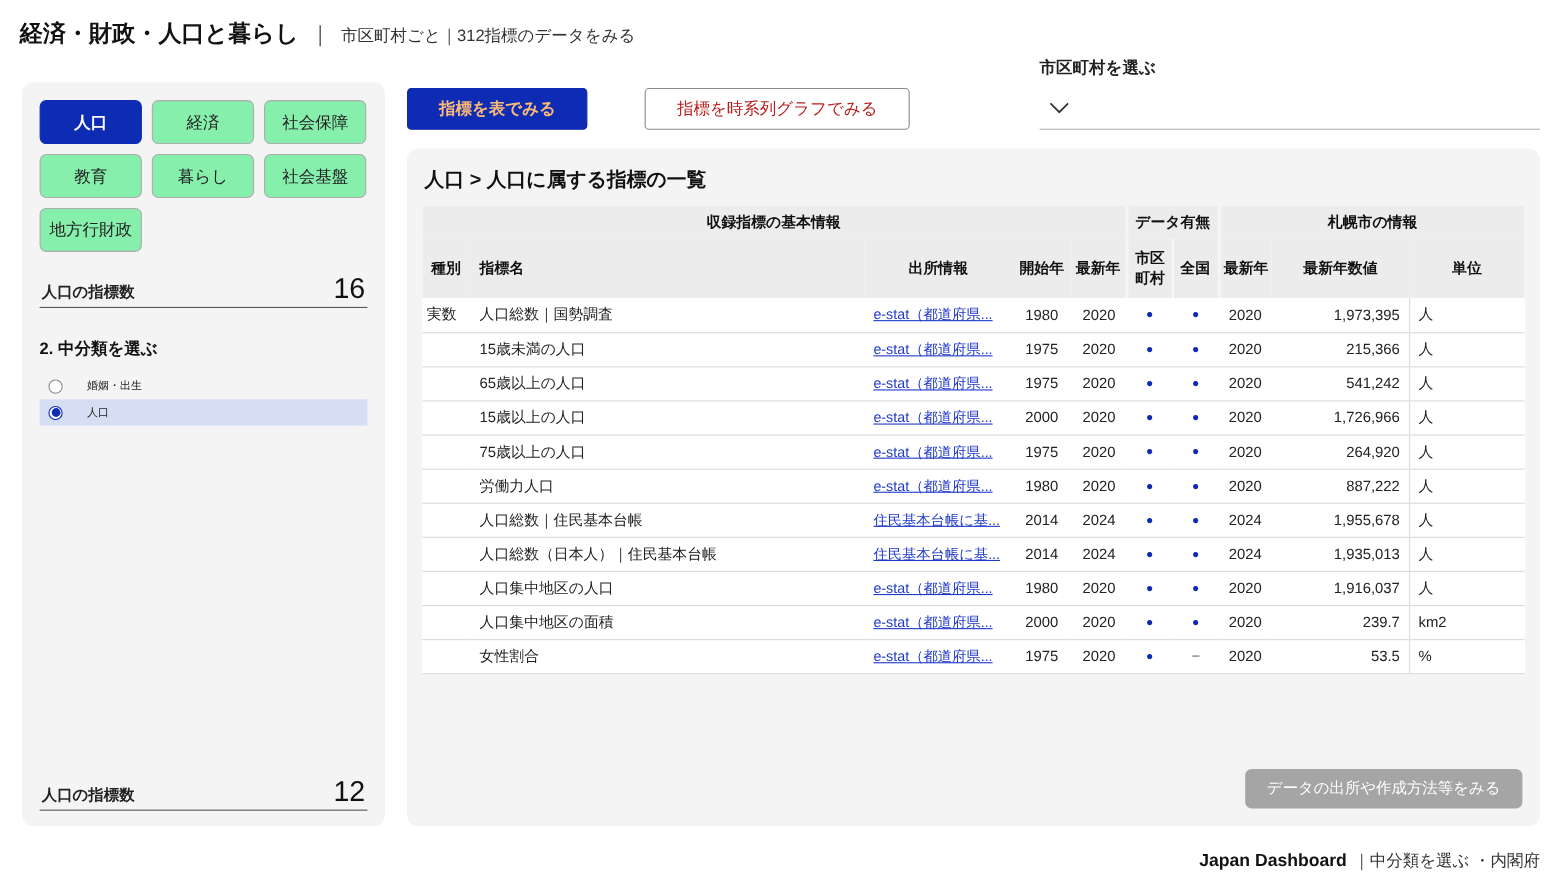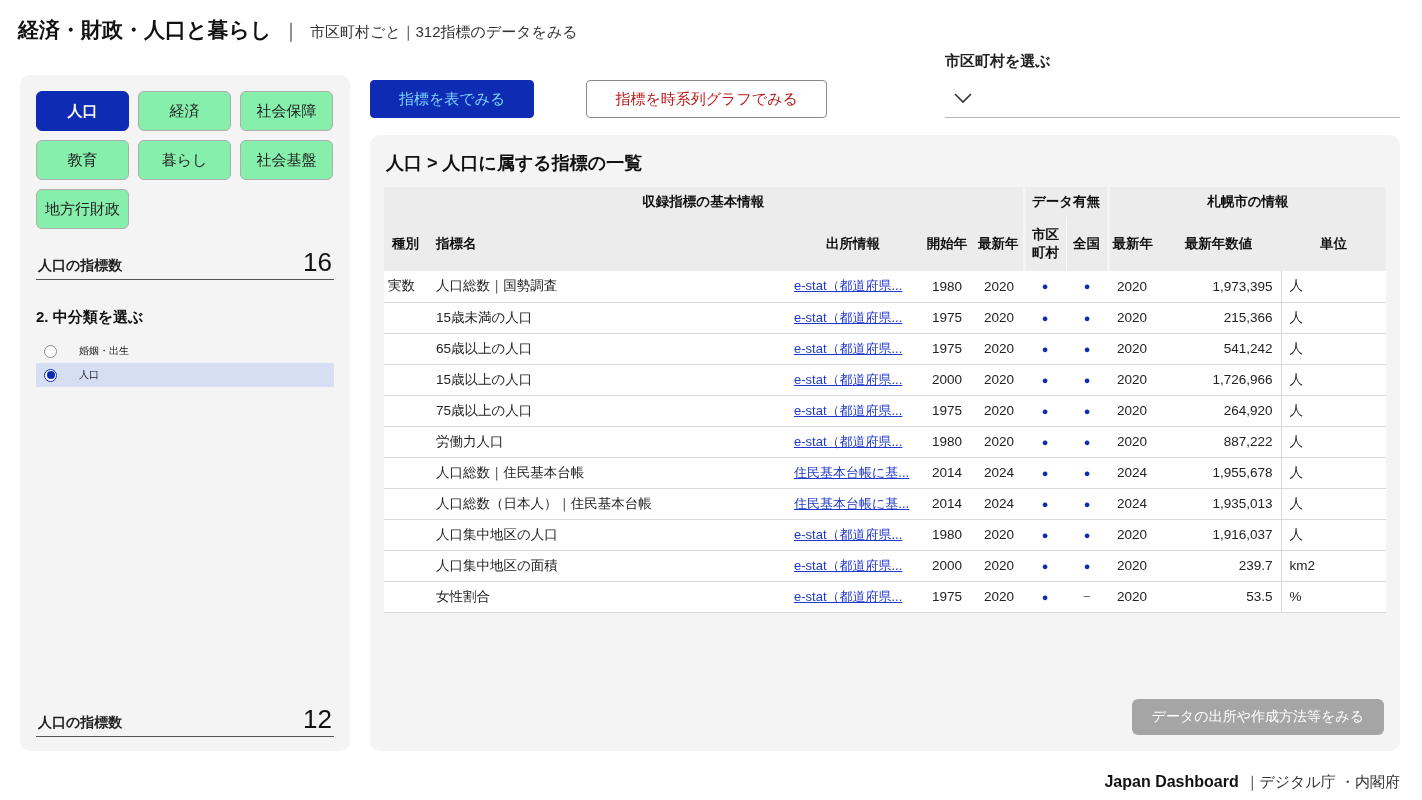--- a/index.html
+++ b/index.html
@@ -53,21 +53,21 @@
   .radio-circle{position:relative;width:13px;height:13px;border:1.5px solid #8a8a8a;border-radius:50%;background:#fff;flex:0 0 13px;}
   .radio-circle.sel{border-color:var(--blue);}
   .radio-circle.sel::after{content:"";position:absolute;inset:1.5px;background:var(--blue);border-radius:50%;}
   .count-bottom{position:absolute;left:16px;right:16px;bottom:14px;}
   
   .tabs{position:absolute;left:370px;top:80px;display:flex;gap:52px;}
   .tab{
     height:38px;border-radius:4px;font-size:15px;padding:0 28px;cursor:pointer;
     display:flex;align-items:center;justify-content:center;font-family:inherit;
   }
-  .tab.active{background:var(--blue);color:#7dd3fc;border:1px solid var(--blue);font-weight:normal;}
+  .tab.active{background:var(--blue);color:#fdba74;border:1px solid var(--blue);font-weight:bold;}
   .tab.inactive{background:#fff;color:#b91c1c;border:1px solid #8a8a8a;}
   
   .main{
     position:absolute;left:370px;top:135px;width:1030px;height:616px;
     background:var(--panel);border-radius:10px;padding:14px;
   }
   .breadcrumb{font-size:18px;font-weight:bold;margin:2px 0 12px 2px;color:#111;}
   table{border-collapse:collapse;table-layout:fixed;width:1002px;background:#fff;font-size:13.5px;}
   thead th{background:var(--head-bg);font-weight:bold;color:#111;vertical-align:middle;}
   .group-row th{height:30px;font-size:13.5px;text-align:center;}
@@ -317,14 +317,14 @@
     <td class="r">53.5</td>
     <td class="unit">%</td>
   </tr>
       </tbody>
   </table>
   <button class="source-btn">データの出所や作成方法等をみる</button>
 </div>
 
 <div class="footer">
   <span class="footer-brand">Japan Dashboard</span>
-  <span class="footer-tail">｜デジタル庁 ・内閣府</span>
+  <span class="footer-tail">｜中分類を選ぶ ・内閣府</span>
 </div>
 
 </body></html>

